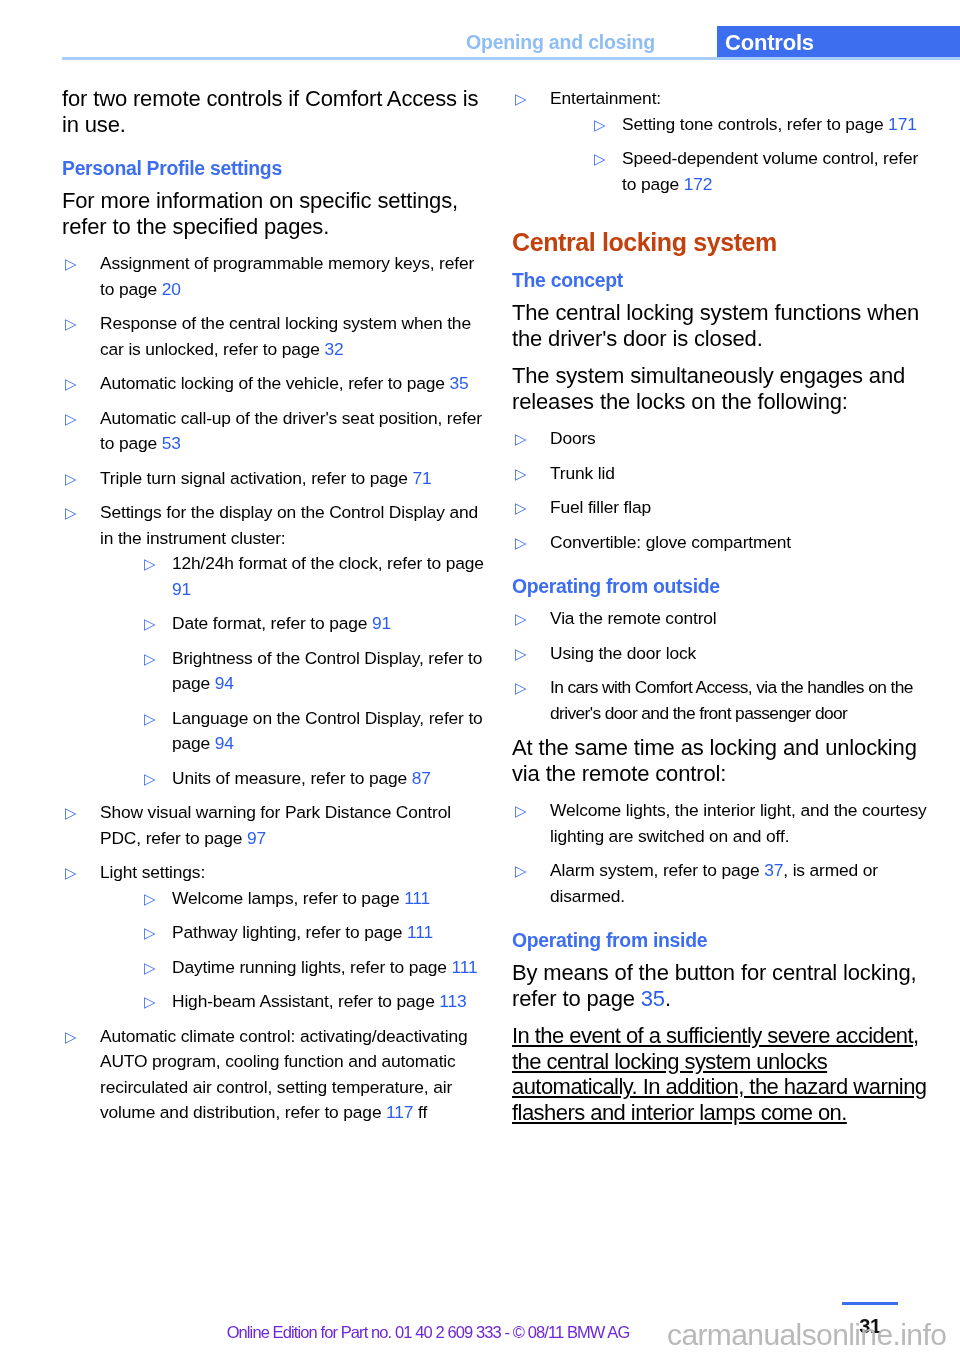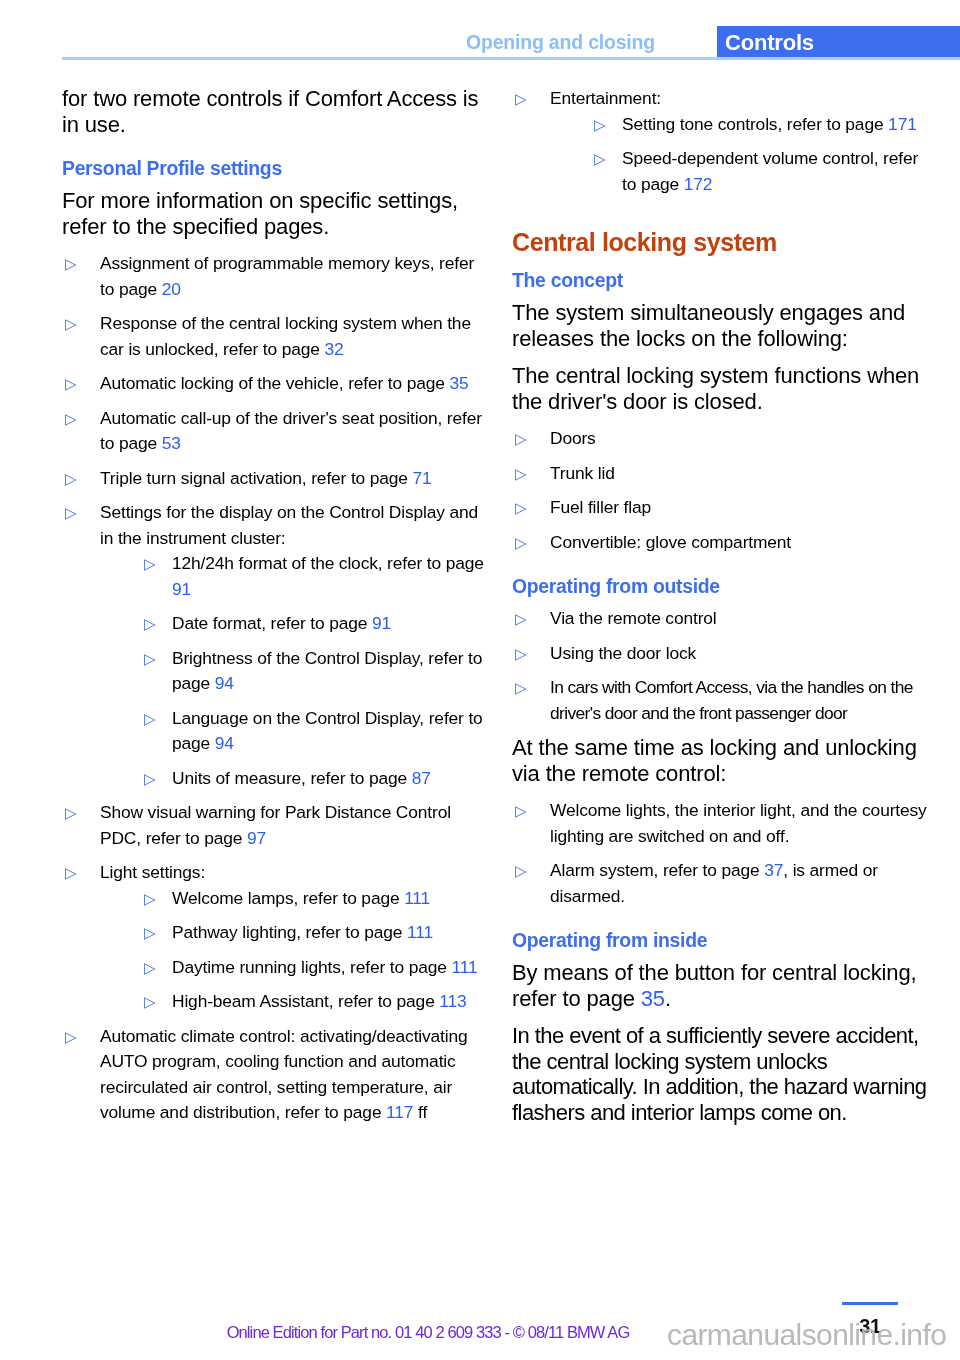--- a/index.html
+++ b/index.html
@@ -81,21 +81,21 @@
   .col-right { left: 512px; }
 
   
   p.body-text {
     margin: 0 0 12px 0;
     font-size: 22px;
     line-height: 25.5px;
     color: #000;
     letter-spacing: -0.15px;
   }
-  p.body-text.tight { letter-spacing: -0.55px; }
+  p.body-text.tight { letter-spacing: -0.55px; text-decoration: underline; }
 
   h2.heading-major {
     margin: 30px 0 11px 0;
     font-size: 25px;
     font-weight: bold;
     color: #c2410c;
     letter-spacing: -0.4px;
     line-height: 30px;
   }
   h3.heading-minor {
@@ -291,22 +291,22 @@
             <span class="tri">▷</span><span>Speed-dependent volume control, refer to page </span><span class="pagelink">172</span>
           </li>
         </ul>
       </li>
     </ul>
 
     <h2 class="heading-major">Central locking system</h2>
 
     <h3 class="heading-minor first">The concept</h3>
 
+    <p class="body-text">The central locking system functions when the driver's door is closed.</p>
     <p class="body-text">The system simultaneously engages and releases the locks on the following:</p>
-    <p class="body-text">The central locking system functions when the driver's door is closed.</p>
 
     <ul class="bullets">
       <li>
         <span class="tri">▷</span><span>Doors</span>
       </li>
       <li>
         <span class="tri">▷</span><span>Trunk lid</span>
       </li>
       <li>
         <span class="tri">▷</span><span>Fuel filler flap</span>

